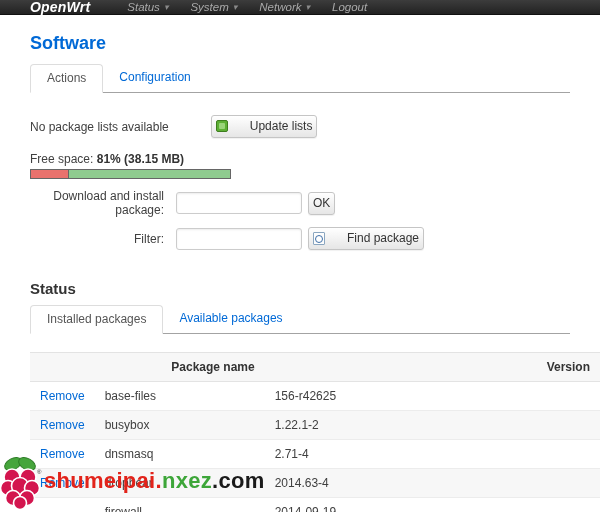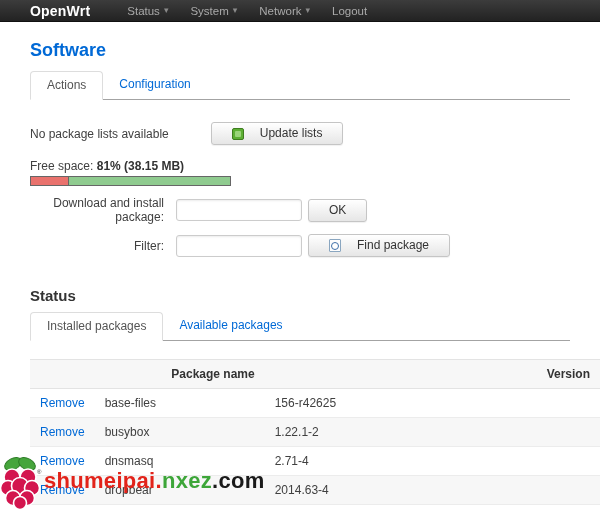--- a/index.html
+++ b/index.html
@@ -1,43 +1,43 @@
 <!DOCTYPE html>
 <html><head>
 <meta charset="utf-8">
 <style>
   * { box-sizing: border-box; margin: 0; padding: 0; }
   html,body { width:600px; height:512px; overflow:hidden; background:#fff;
               font-family:"Liberation Sans", sans-serif; font-size:12px; color:#404040; }
 
   
-  .navbar { height:22px; background:linear-gradient(#3c3c3c,#222); display:flex;
-            align-items:center; padding:0 0 0 30px; border-bottom:1px solid #111; }
+  .navbar { height:15px; background:linear-gradient(#3c3c3c,#222); display:flex;
+            align-items:center; padding:0 0 0 30px; border-bottom:1px solid #111;font-style:italic; }
   .brand  { color:#fff; font-weight:bold; font-size:14px; margin-right:26px; letter-spacing:.2px; }
   .nav-item { color:#a9a9a9; font-size:11.5px; padding:0 11px; cursor:pointer; display:flex; align-items:center; gap:4px; }
   .caret { font-size:9px; color:#8a8a8a; line-height:1; }
 
   
   .content { padding:14px 0 0 30px; }
   h1.page-title { color:#0069d6; font-size:18px; font-weight:bold; margin:4px 0 10px 0; }
   h2.section-title { color:#333; font-size:15px; font-weight:bold; margin:30px 0 8px 0; }
 
   .tabs { display:flex; border-bottom:1px solid #a3a3a3; margin-right:30px; }
   .tab  { padding:6px 16px 7px; font-size:12px; cursor:pointer; margin-bottom:-1px; }
   .tab.active { background:#fff; border:1px solid #ddd; border-bottom:1px solid #fff;
                 border-radius:4px 4px 0 0; color:#555; }
   .tab.inactive { color:#0069d6; }
 
   
   .row-update { display:flex; align-items:center; margin:22px 0 14px 0; }
   .muted-text { font-size:12px; color:#404040; margin-right:42px; }
 
-  .btn { display:inline-flex; align-items:flex-end; gap:16px; font-size:12px; color:#333;
+  .btn { display:inline-flex; align-items:center; gap:22px; font-size:12px; color:#333;
          background:linear-gradient(#ffffff,#e6e6e6); border:1px solid #c5c5c5;
-         border-radius:3px; padding:3px 20px 4px; cursor:pointer;
+         border-radius:3px; padding:3px 4px 4px; cursor:pointer;
          box-shadow:inset 0 1px 0 rgba(255,255,255,.4), 0 1px 1px rgba(0,0,0,.06); }
 
   .icon-update { width:12px; height:12px; border-radius:2px; background:#5daf34;
                  border:1px solid #3e7d1f; position:relative; }
   .icon-update::after { content:""; position:absolute; inset:2px; background:#9ad47a; border-radius:1px; }
 
   .icon-find { width:12px; height:13px; position:relative; background:#fdfdfd; border:1px solid #8aa6c0; border-radius:1px; }
   .icon-find::after { content:""; position:absolute; right:1px; bottom:1px; width:6px; height:6px;
                       border:1.5px solid #3f6fa8; border-radius:50%; background:rgba(255,255,255,.7); }
 

